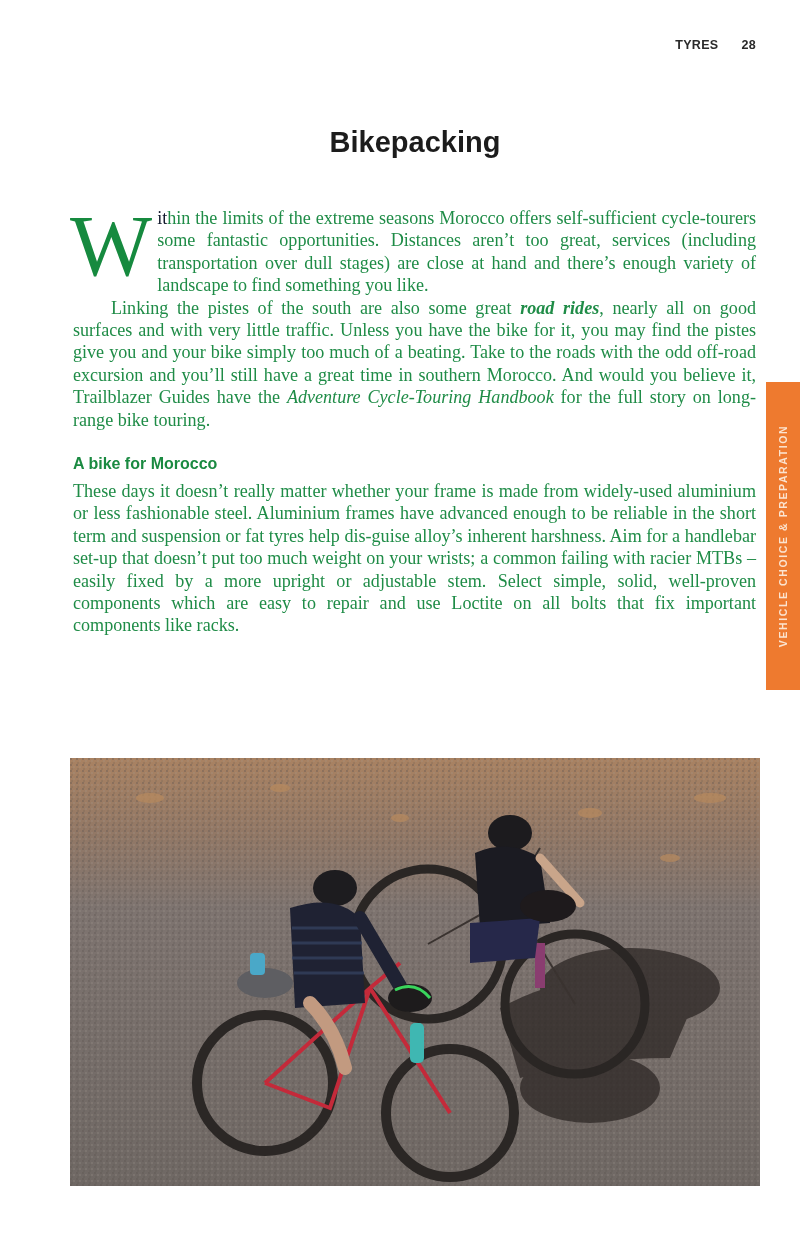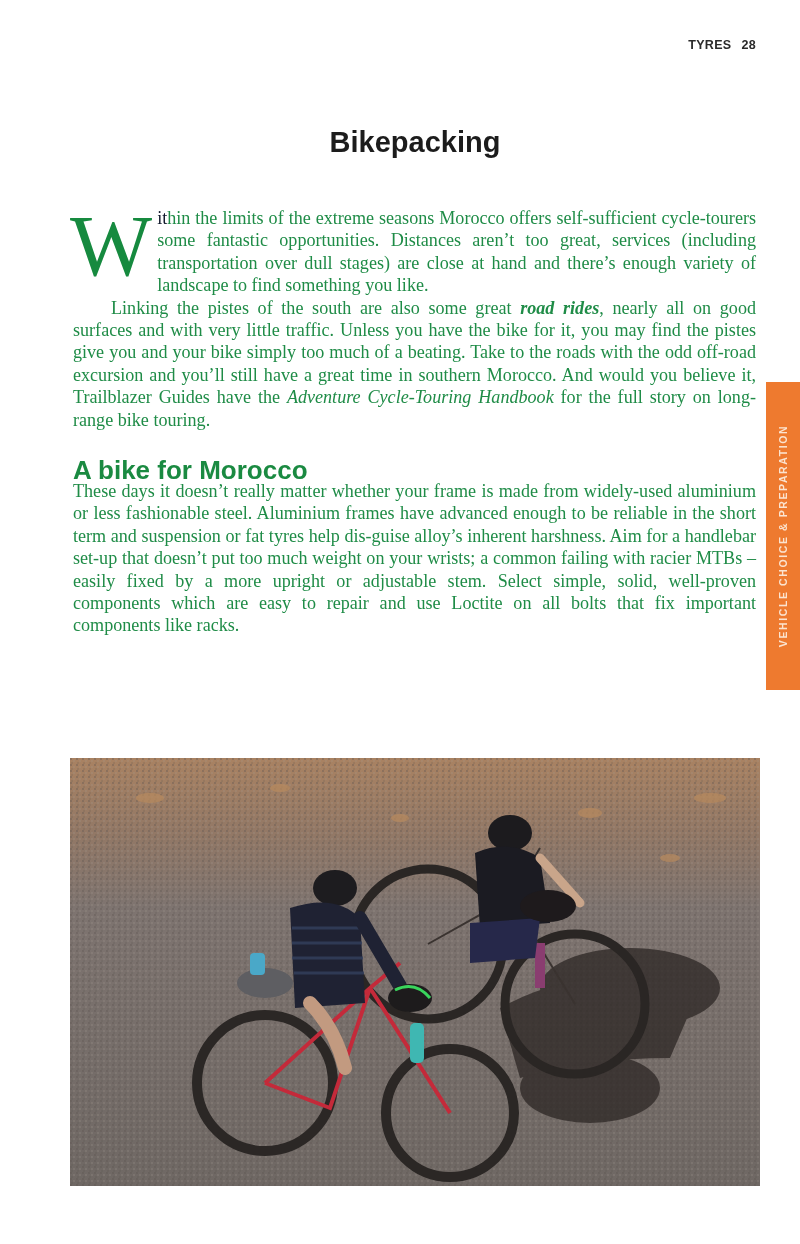--- a/index.html
+++ b/index.html
@@ -6,21 +6,21 @@
   body {
     width: 800px; height: 1244px; position: relative; overflow: hidden;
     background: #ffffff;
     font-family: "Liberation Serif", serif;
   }
   .running-head {
     position: absolute; top: 38px; right: 44px;
     font-family: "Liberation Sans", sans-serif; font-weight: bold;
     font-size: 12.5px; color: #2a2a2a; letter-spacing: 0.3px;
   }
-  .running-head span { margin-left: 10px; }
+  .running-head span { margin-left: 23px; }
   .page-title {
     position: absolute; top: 126px; left: 0; width: 830px; text-align: center;
     font-family: "Liberation Sans", sans-serif; font-weight: bold;
     font-size: 29px; color: #1c1c1c; margin: 0;
   }
   .body-text {
     position: absolute; left: 73px; width: 683px;
     color: #1f8c47; font-size: 18.1px; line-height: 22.4px;
     text-align: justify;
   }
@@ -30,21 +30,21 @@
   .dropcap {
     float: left; font-size: 87px; line-height: 64px; color: #168a3f;
     margin: 5px 5px -2px -3px; padding-top: 2px;
   }
   .intro .first-letters { color: #0f172a; }
   .bold { font-weight: bold; font-style: italic; }
   .ital { font-style: italic; }
   .section-heading {
     position: absolute; top: 455px; left: 73px; margin: 0;
     font-family: "Liberation Sans", sans-serif; font-weight: bold;
-    font-size: 26px; color: #1a8a41;
+    font-size: 16px; color: #1a8a41;
   }
   .section-body { top: 480px; }
   .side-tab {
     position: absolute; left: 766px; top: 382px; width: 34px; height: 308px;
     background: #ee7a2f;
   }
   .side-tab-label {
     position: absolute; left: 50%; top: 50%;
     transform: translate(-50%, -50%) rotate(-90deg);
     white-space: nowrap;

